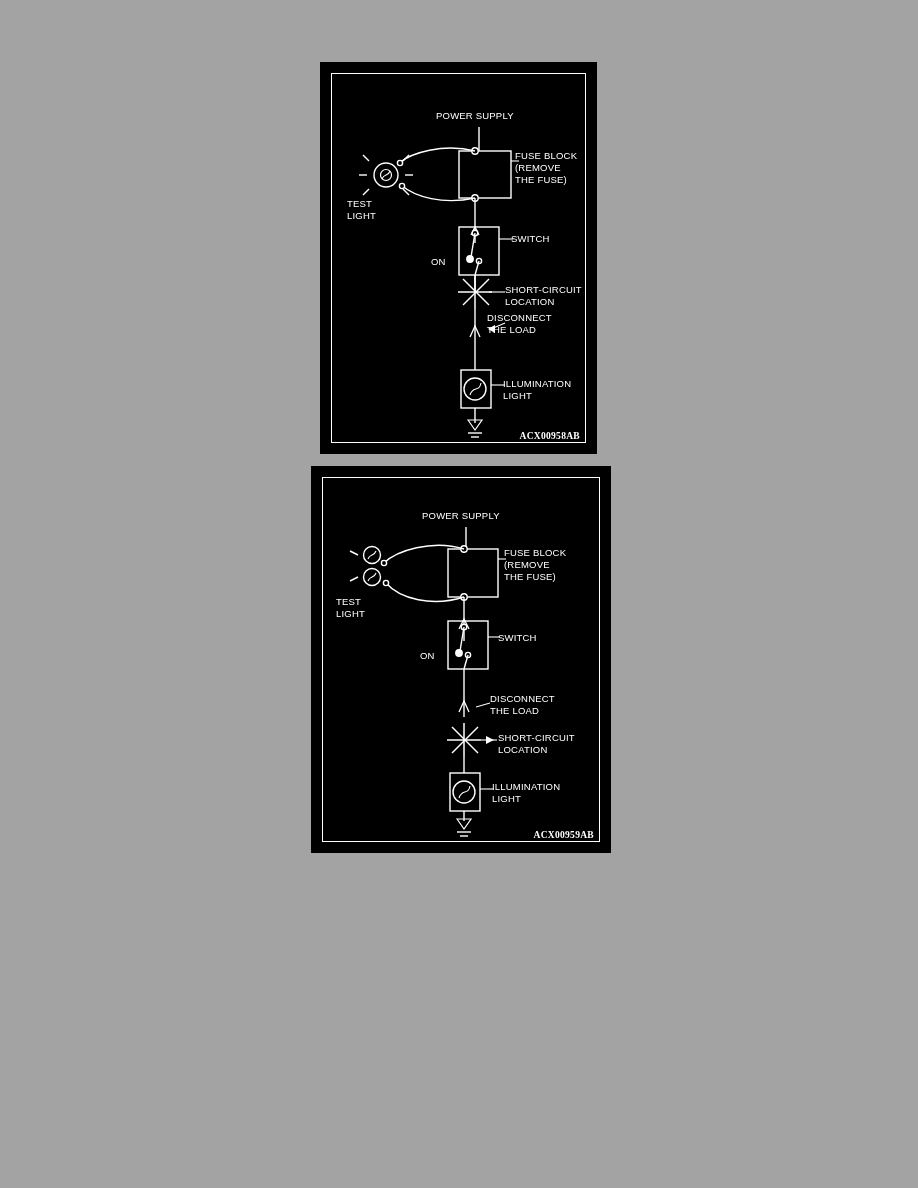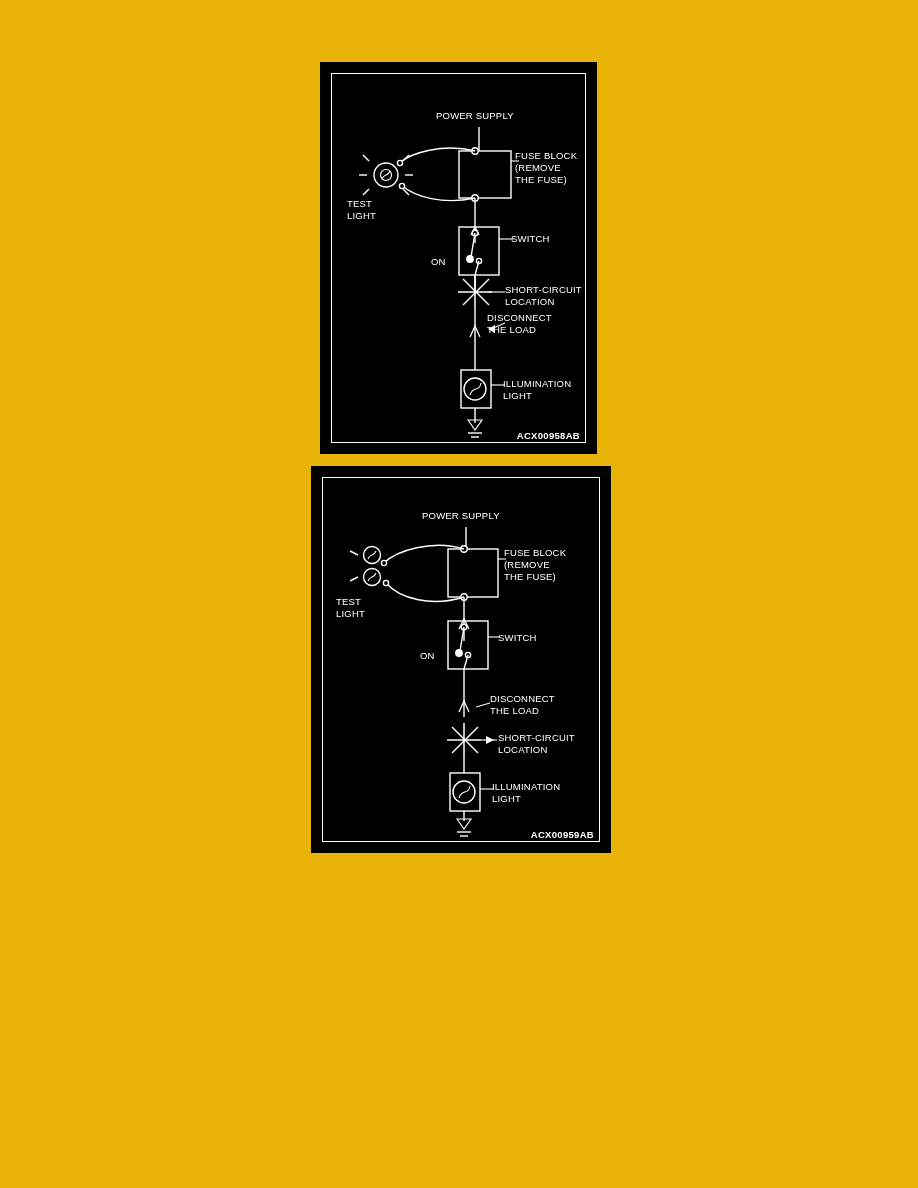--- a/index.html
+++ b/index.html
@@ -9,21 +9,21 @@
   }
   body {
     width: 918px;
     height: 1188px;
     position: relative;
     font-family: "Liberation Sans", sans-serif;
   }
   .page {
     position: absolute;
     inset: 0;
-    background: #eab308;
+    background: #a3a3a3;
   }
 
   
   .figure {
     position: absolute;
     background: #000000;
     border: 3px solid #000000;
     box-sizing: border-box;
   }
   .figure .inner-frame {
@@ -49,21 +49,21 @@
   }
 
   .fig-code {
     position: absolute;
     right: 14px;
     bottom: 10px;
     color: #ffffff;
     font-size: 9.5px;
     font-weight: bold;
     letter-spacing: 0.3px;
-    font-family: Liberation Sans, sans-serif;
+    font-family: Liberation Serif, serif;
   }
 
   .svg-wrap {
     position: absolute;
     left: 0; top: 0;
     width: 100%;
     height: 100%;
   }
   svg { display: block; }
 

